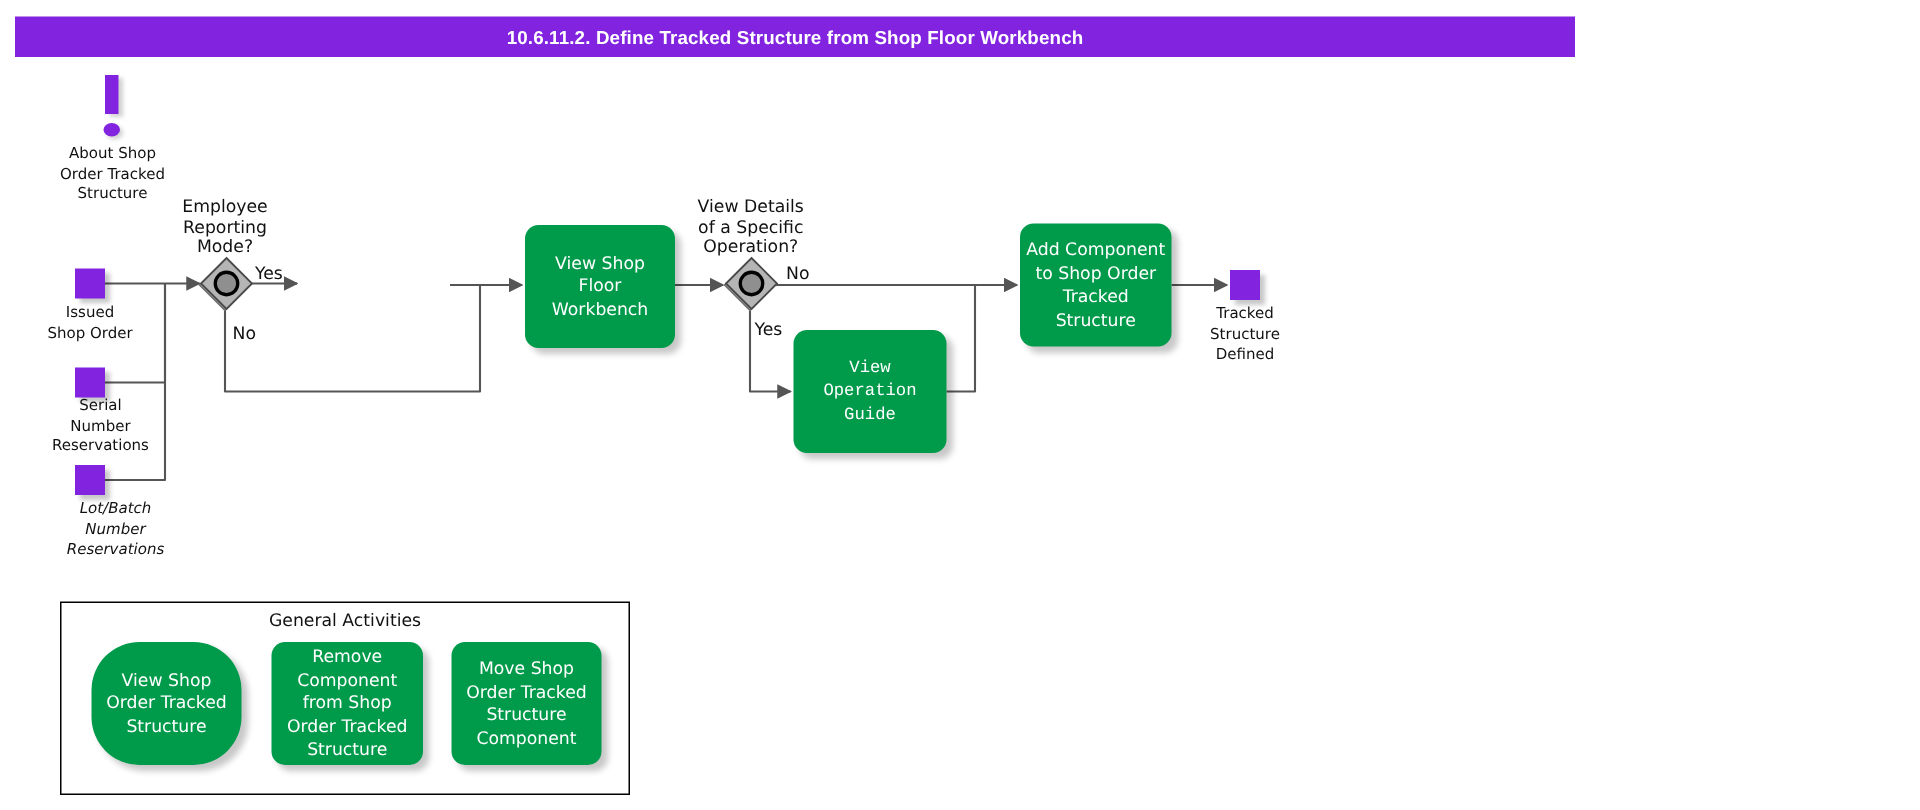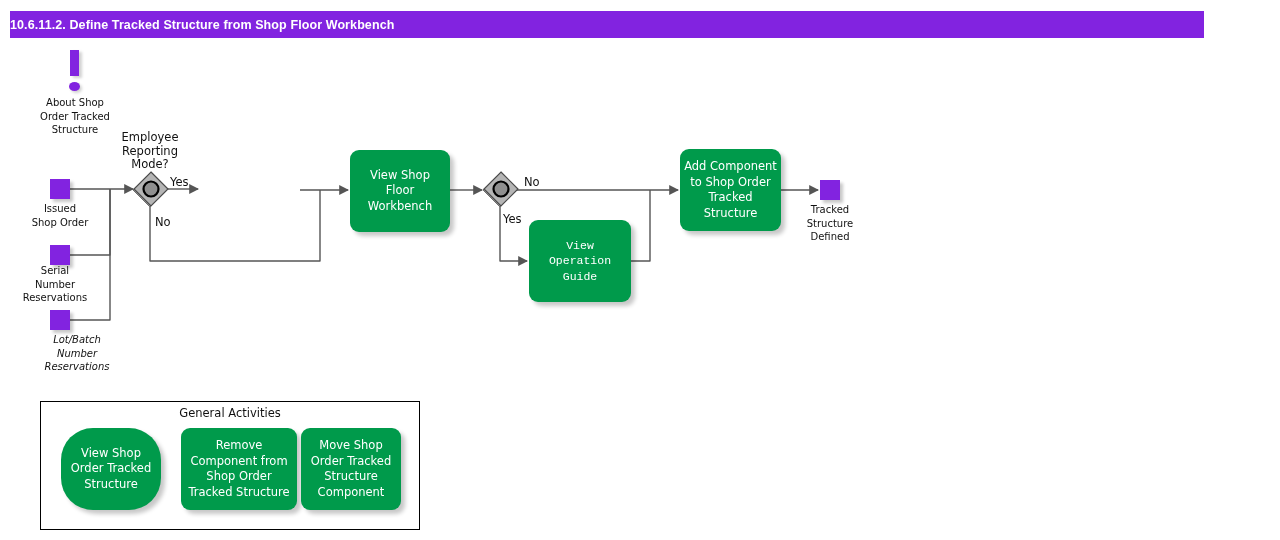--- a/index.html
+++ b/index.html
@@ -19,25 +19,26 @@
     position: absolute;
     left: 0; top: 0;
     width: 1280px;
     height: 540px;
   }
   
   .titlebar {
     position: absolute;
     left: 10px;
     top: 11px;
-    width: 1194px;
+    width: 1040px;
     height: 27px;
     background: #8223E0;
     display: flex;
     align-items: center;
+    justify-content: center;
   }
   .titlebar .title-text {
     color: #ffffff;
     font-size: 12.5px;
     font-weight: bold;
     font-family: "Liberation Sans", sans-serif;
     letter-spacing: 0.1px;
     white-space: nowrap;
   }
   
@@ -180,21 +181,21 @@
   </div>
 
   <div>
     <div class="evt-square" style="left:50px; top:179px;"></div>
     <div class="evt-label" style="left:5px; top:202px; width:110px;">Issued
 Shop Order</div>
   </div>
 
   <div>
     <div class="evt-square" style="left:50px; top:245px;"></div>
-    <div class="evt-label" style="left:0; top:264px; width:110px;">Serial
+    <div class="evt-label" style="left:12px; top:264px; width:110px;">Serial
 Number
 Reservations</div>
   </div>
 
   <div>
     <div class="evt-square" style="left:50px; top:310px;"></div>
     <div class="evt-label" style="left:22px; top:333px; width:110px;font-style:italic;">Lot/Batch
 Number
 Reservations</div>
   </div>
@@ -209,20 +210,23 @@
   </svg>
   <div class="flow-label" style="left:170px; top:175px;">Yes</div>
   <div class="flow-label" style="left:155px; top:215px;">No</div>
 
 
   <div class="node task" style="left:350px; top:150px; width:100px; height:82px;">
     <span>View Shop Floor
 Workbench</span>
   </div>
 
+  <div class="gw-label" style="left:453px; top:131px; width:95px;">View Details
+of a Specific
+Operation?</div>
   <svg style="position:absolute; left:481px; top:170px; width:40px; height:40px;" viewBox="0 0 40 40">
     <polygon points="19,3 36,20 19,37 2,20" fill="#9b9b9b" stroke="#6e6e6e" stroke-width="1"></polygon>
     <polygon points="20,2 37,19 20,36 3,19" fill="#b5b5b5" stroke="#4a4a4a" stroke-width="1.2"></polygon>
     <circle cx="20" cy="19" r="7.5" fill="#8f8f8f" stroke="#000000" stroke-width="2.2"></circle>
   </svg>
   <div class="flow-label" style="left:524px; top:175px;">No</div>
   <div class="flow-label" style="left:503px; top:212px;">Yes</div>
 
   <div class="node task" style="left:529px; top:220px; width:102px; height:82px;font-family:Liberation Mono, monospace;">
     <span>View Operation
@@ -245,21 +249,21 @@
 
   <div class="panel" style="left:40px; top:401px; width:380px; height:129px;">
     <div class="panel-title" style="top:4px;">General Activities</div>
 
     <div class="node task" style="left:20px; top:26px; width:100px; height:82px;border-radius:32px;">
       <span>View Shop Order
 Tracked
 Structure</span>
     </div>
 
-    <div class="node task" style="left:140px; top:26px; width:116px; height:82px;">
+    <div class="node task" style="left:140px; top:26px; width:101px; height:82px;">
       <span>Remove
 Component
 from Shop
 Order Tracked
 Structure</span>
     </div>
 
     <div class="node task" style="left:260px; top:26px; width:100px; height:82px;">
       <span>Move Shop
 Order Tracked

